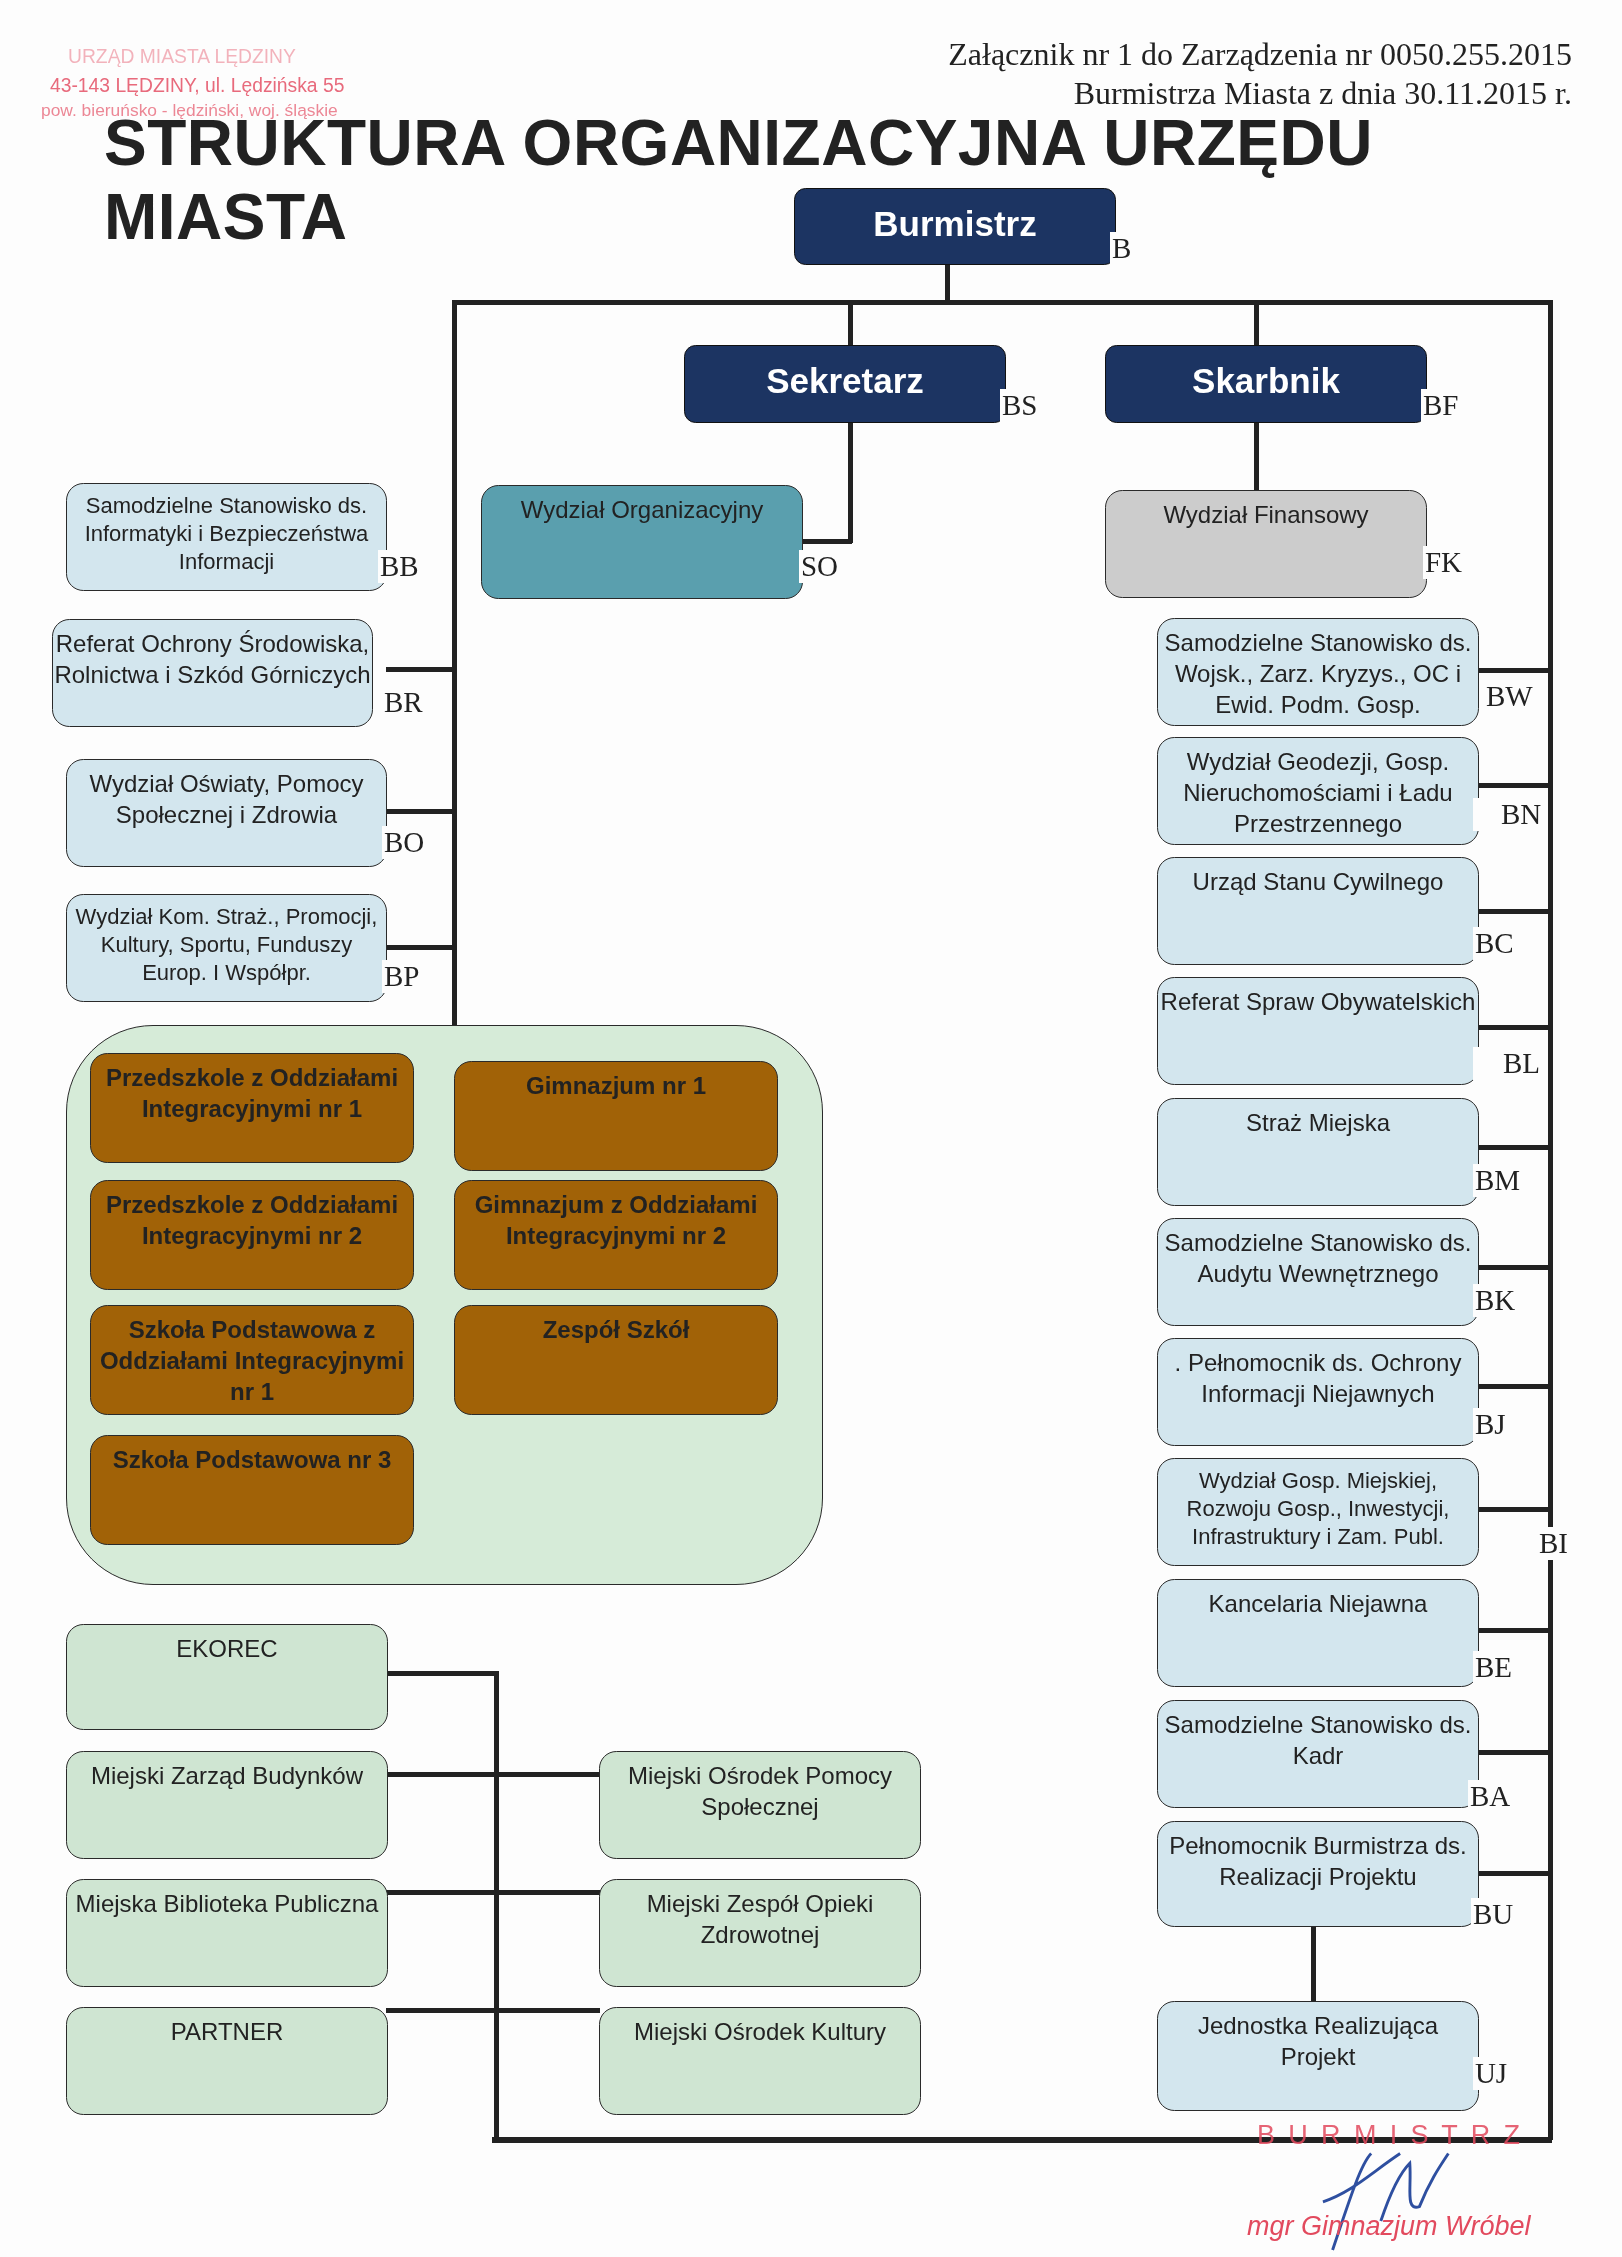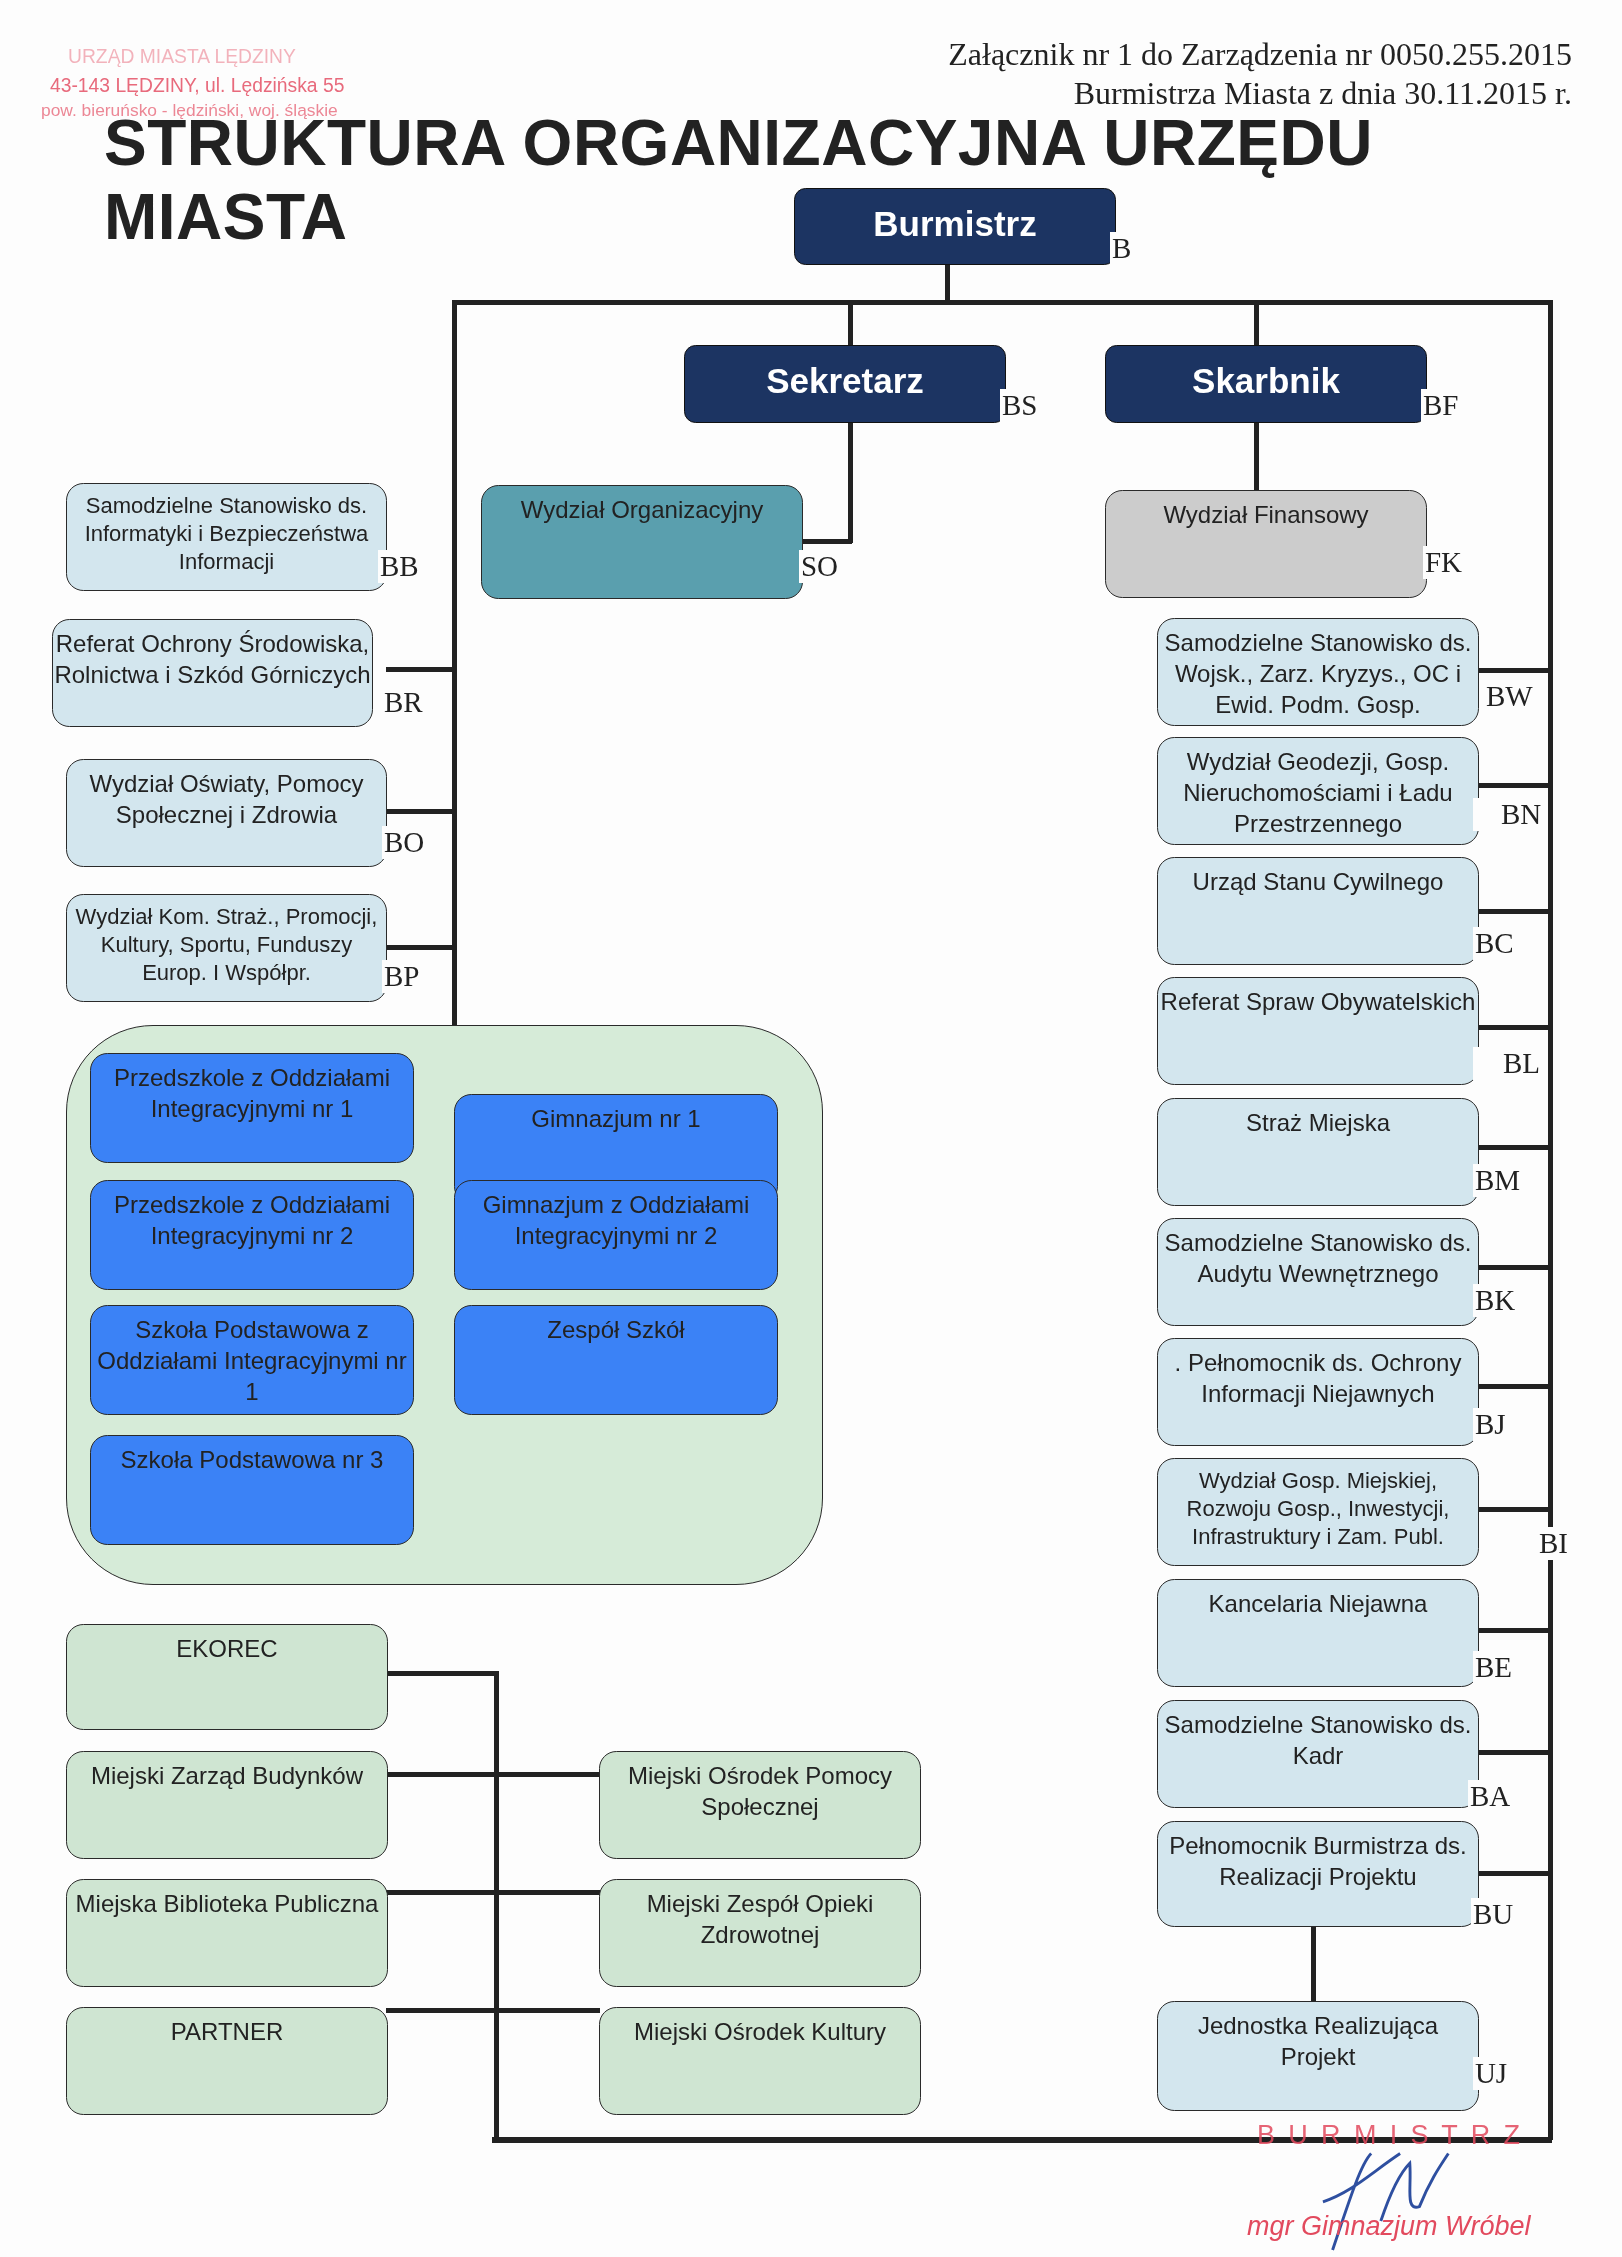--- a/index.html
+++ b/index.html
@@ -3,21 +3,21 @@
 <meta charset="utf-8">
 <style>
   html, body { margin:0; padding:0; }
   body { width:1622px; height:2257px; position:relative; background:#fdfdfd; overflow:hidden;
          font-family:"Liberation Sans", sans-serif; }
   .abs { position:absolute; }
   .line { position:absolute; background:#222; }
   .box { position:absolute; border:1.9px solid #2a2a2a; border-radius:17.4px; box-sizing:border-box;
          text-align:center; color:#222; font-size:24px; line-height:31px; padding-top:7.7px; }
   .lb { background:#d3e6ee; }
-  .blue { background:#3b82f6; }
+  .blue { background:#a16207;font-weight:bold; }
   .green { background:#cfe5d2; }
   .teal { background:#5a9fae; }
   .grey { background:#cccccc; }
   .navy { background:#1c3462; color:#fff; font-weight:bold; font-size:35px; line-height:39px;
           border-color:#111; padding-top:15.4px; border-radius:11.6px; }
   .code { position:absolute; font-family:"Liberation Serif", serif; font-size:29px; color:#222; background:#fdfdfd; padding:0 1.9px; }
   .stamp-top { color:#e86a7c; font-size:19.3px; }
   .title { font-weight:bold; font-size:64px; color:#222; letter-spacing:0.5px; }
   .annex { font-family:"Liberation Serif", serif; font-size:32px; color:#222; text-align:right; line-height:39px; }
   .sig-label { color:#e24a5e; }
@@ -114,21 +114,21 @@
 <div class="box lb" style="left:66px;top:894px;width:321px;height:108px;font-size:22px;line-height:28px;">
   <span>Wydział Kom. Straż., Promocji, Kultury, Sportu, Funduszy Europ. I Współpr.</span>
 </div>
 <div class="code" style="left:382px;top:960px;">BP</div>
 
 <div class="greenpanel" style="left:66px;top:1025px;width:757px;height:560px;"></div>
 
 <div class="box blue" style="left:90px;top:1053px;width:324px;height:110px;">
   <span>Przedszkole z Oddziałami Integracyjnymi nr 1</span>
 </div>
-<div class="box blue" style="left:454px;top:1094px;width:324px;height:110px;">
+<div class="box blue" style="left:454px;top:1061px;width:324px;height:110px;">
   <span>Gimnazjum nr 1</span>
 </div>
 <div class="box blue" style="left:90px;top:1180px;width:324px;height:110px;">
   <span>Przedszkole z Oddziałami Integracyjnymi nr 2</span>
 </div>
 <div class="box blue" style="left:454px;top:1180px;width:324px;height:110px;">
   <span>Gimnazjum z Oddziałami Integracyjnymi nr 2</span>
 </div>
 <div class="box blue" style="left:90px;top:1305px;width:324px;height:110px;">
   <span>Szkoła Podstawowa z Oddziałami Integracyjnymi nr 1</span>

